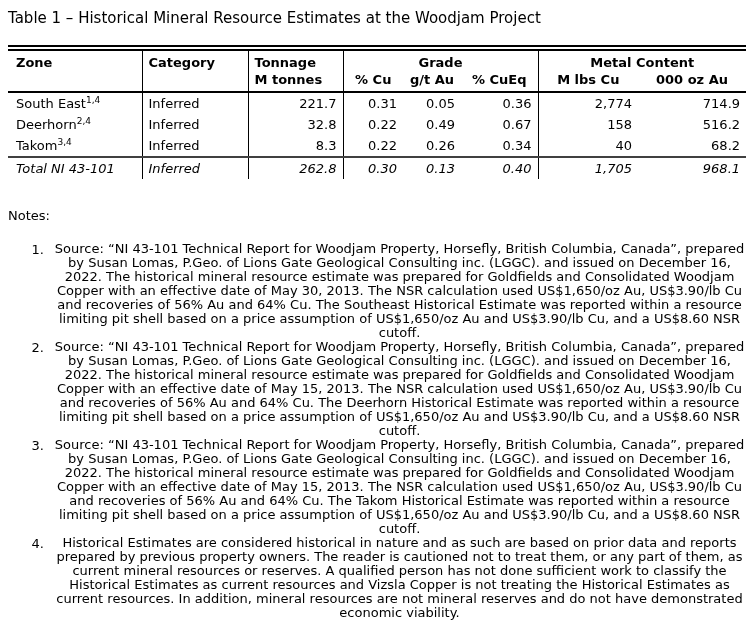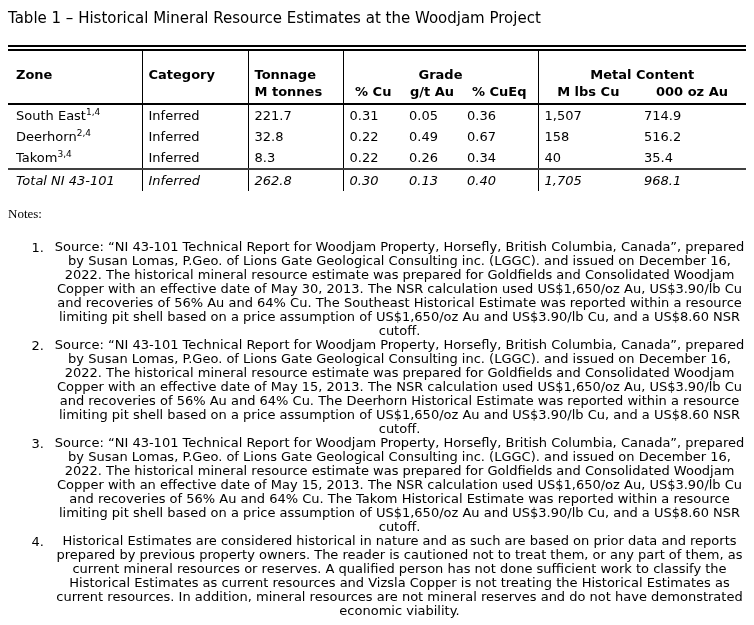--- a/index.html
+++ b/index.html
@@ -35,40 +35,39 @@
     padding: 1px 6px;
     font-weight: normal;
     overflow: hidden;
     white-space: nowrap;
   }
   table.res-table thead th {
     font-weight: bold;
   }
   th.hL, td.cL { text-align: left; }
   th.hC { }
-  td.cR { }
+  td.cR { text-align: right; }
   .bl { border-left: 1px solid #000; }
   .hbb { border-bottom: 2px solid #000; }
-  tr.group-row th { padding-top: 16px; padding-bottom: 2px; vertical-align: top; }
+  tr.group-row th { padding-top: 4px; padding-bottom: 2px; vertical-align: top; }
   tr.sub-row th { padding-top: 0px; padding-bottom: 4px; }
   tbody td { height: 19px; }
   tr.total-row td { border-top: 2px solid #404040; font-style: italic; }
   td.pad-r-sm  { padding-right: 4px; }
   td.pad-r-xs  { padding-right: 3px; }
   td.pad-r-lg  { padding-right: 14px; }
   sup.zone-sup {
     font-size: 9px;
     line-height: 0;
     vertical-align: super;
   }
   .notes-heading {
     font-size: 13px;
     line-height: 16px;
-    margin-top: 15px;
-    font-family: Liberation Serif, serif;
+    margin-top: 29px;
   }
   ol.notes-list {
     list-style: none;
     margin: 18px 0 0 0;
     padding: 0 0 0 22px;
     font-size: 13px;
   }
   ol.notes-list li {
     display: flex;
     align-items: flex-start;
@@ -123,42 +122,42 @@
       </tr>
     </thead>
     <tbody>
       <tr>
         <td class="cL" style="padding-left:8px"><span>South East</span><sup class="zone-sup">1,4</sup></td>
         <td class="cL bl">Inferred</td>
         <td class="cR bl pad-r-xs">221.7</td>
         <td class="cR bl pad-r-sm">0.31</td>
         <td class="cR pad-r-sm">0.05</td>
         <td class="cR pad-r-xs">0.36</td>
-        <td class="cR bl pad-r-lg">1,507</td>
+        <td class="cR bl pad-r-lg">2,774</td>
         <td class="cR pad-r-lg">714.9</td>
       </tr>
       <tr>
         <td class="cL" style="padding-left:8px"><span>Deerhorn</span><sup class="zone-sup">2,4</sup></td>
         <td class="cL bl">Inferred</td>
         <td class="cR bl pad-r-xs">32.8</td>
         <td class="cR bl pad-r-sm">0.22</td>
         <td class="cR pad-r-sm">0.49</td>
         <td class="cR pad-r-xs">0.67</td>
         <td class="cR bl pad-r-lg">158</td>
         <td class="cR pad-r-lg">516.2</td>
       </tr>
       <tr>
         <td class="cL" style="padding-left:8px"><span>Takom</span><sup class="zone-sup">3,4</sup></td>
         <td class="cL bl">Inferred</td>
         <td class="cR bl pad-r-xs">8.3</td>
         <td class="cR bl pad-r-sm">0.22</td>
         <td class="cR pad-r-sm">0.26</td>
         <td class="cR pad-r-xs">0.34</td>
         <td class="cR bl pad-r-lg">40</td>
-        <td class="cR pad-r-lg">35.4</td>
+        <td class="cR pad-r-lg">68.2</td>
       </tr>
       <tr class="total-row">
         <td class="cL" style="padding-left:8px">Total NI 43-101</td>
         <td class="cL bl">Inferred</td>
         <td class="cR bl pad-r-xs">262.8</td>
         <td class="cR bl pad-r-sm">0.30</td>
         <td class="cR pad-r-sm">0.13</td>
         <td class="cR pad-r-xs">0.40</td>
         <td class="cR bl pad-r-lg">1,705</td>
         <td class="cR pad-r-lg">968.1</td>

